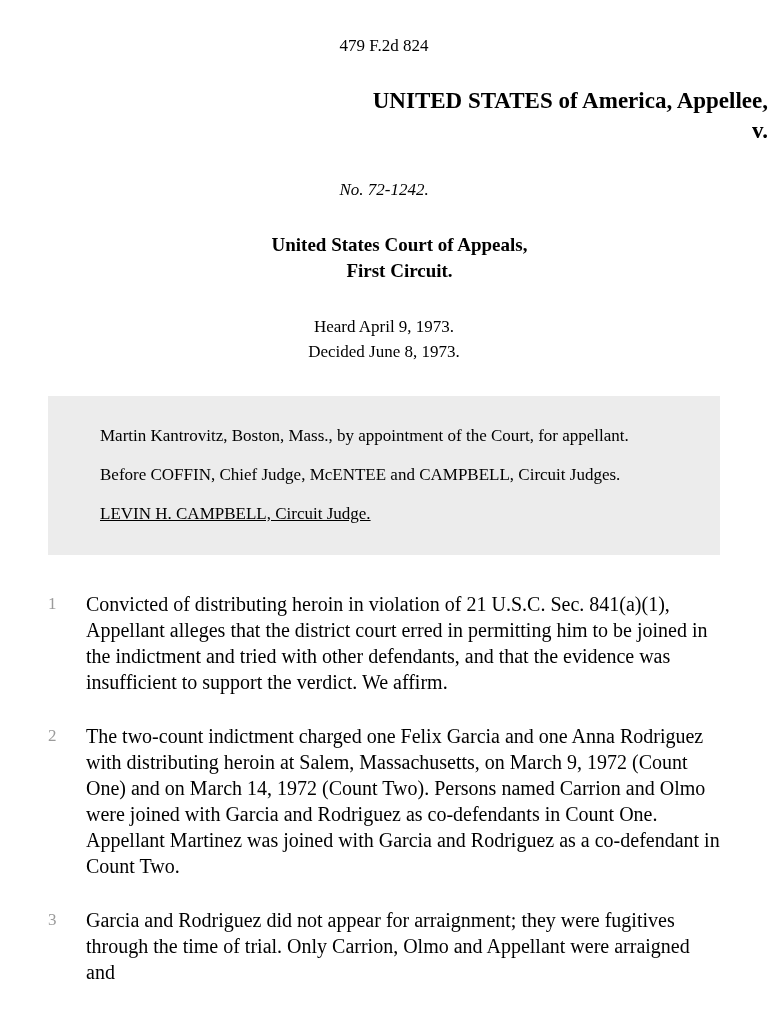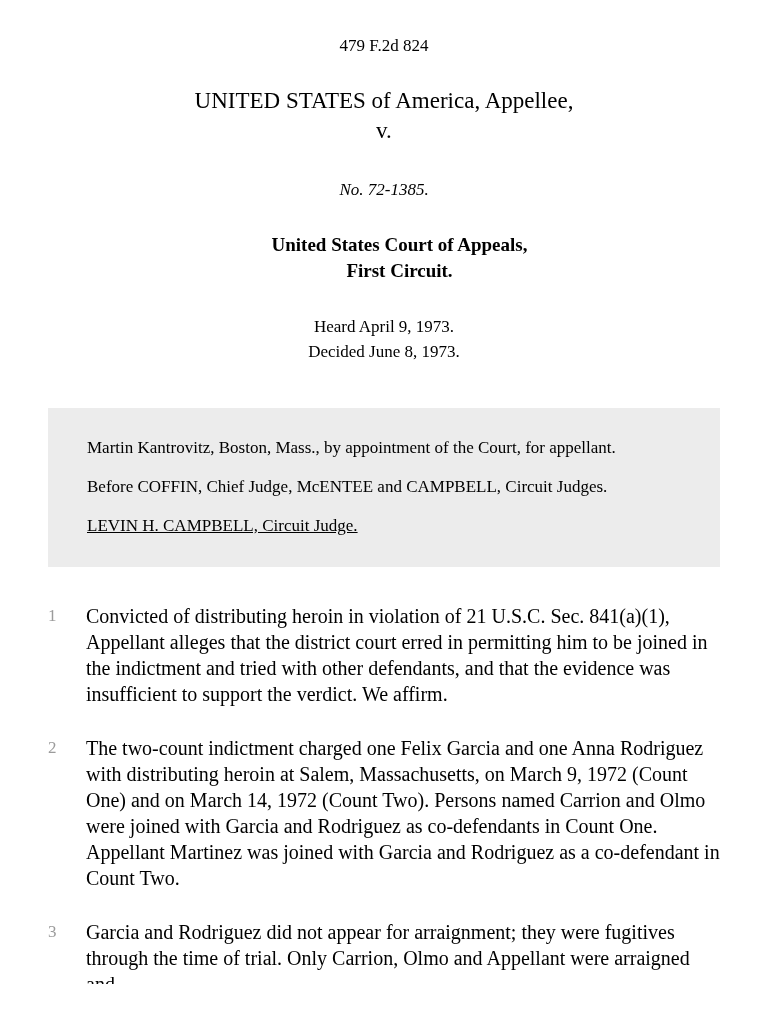--- a/index.html
+++ b/index.html
@@ -15,23 +15,23 @@
     background: #ffffff;
     overflow: hidden;
     position: relative;
   }
   .citation {
     text-align: center;
     font-size: 17px;
     padding-top: 36px;
   }
   .case-title {
-    text-align: center;
+    text-align: right;
     font-size: 23px;
-    font-weight: normal;
+    font-weight: bold;
     line-height: 30px;
     margin-top: 30px;
   }
   .docket {
     text-align: center;
     font-style: italic;
     font-size: 17px;
     margin-top: 34px;
   }
   .court {
@@ -43,22 +43,22 @@
     margin-left: 31px;
   }
   .dates {
     text-align: center;
     font-size: 17px;
     line-height: 25px;
     margin-top: 30px;
   }
   .counsel-box {
     background: var(--counsel_box_bg, #ececec);
-    margin: 44px 48px 0 48px;
-    padding: 27px 40px 28px 39px;
+    margin: 32px 48px 0 48px;
+    padding: 27px 40px 28px 52px;
   }
   .counsel-box p {
     font-size: 17px;
     line-height: 26px;
     margin-bottom: 13px;
   }
   .counsel-box p:last-child { margin-bottom: 0; text-decoration: underline; }
   .opinion {
     margin: 36px 48px 0 48px;
   }
@@ -86,21 +86,21 @@
 
 <div class="page">
 
   <div class="citation">479 F.2d 824</div>
 
   <div class="case-title">
     <span>UNITED STATES of America, Appellee,</span><br>
     <span>v.</span><br>
   </div>
 
-  <div class="docket">No. 72-1385.</div>
+  <div class="docket">No. 72-1242.</div>
 
   <div class="court">
     <span>United States Court of Appeals,</span><br>
     <span>First Circuit.</span>
   </div>
 
   <div class="dates">
     <span>Heard April 9, 1973.</span><br>
     <span>Decided June 8, 1973.</span>
   </div>

